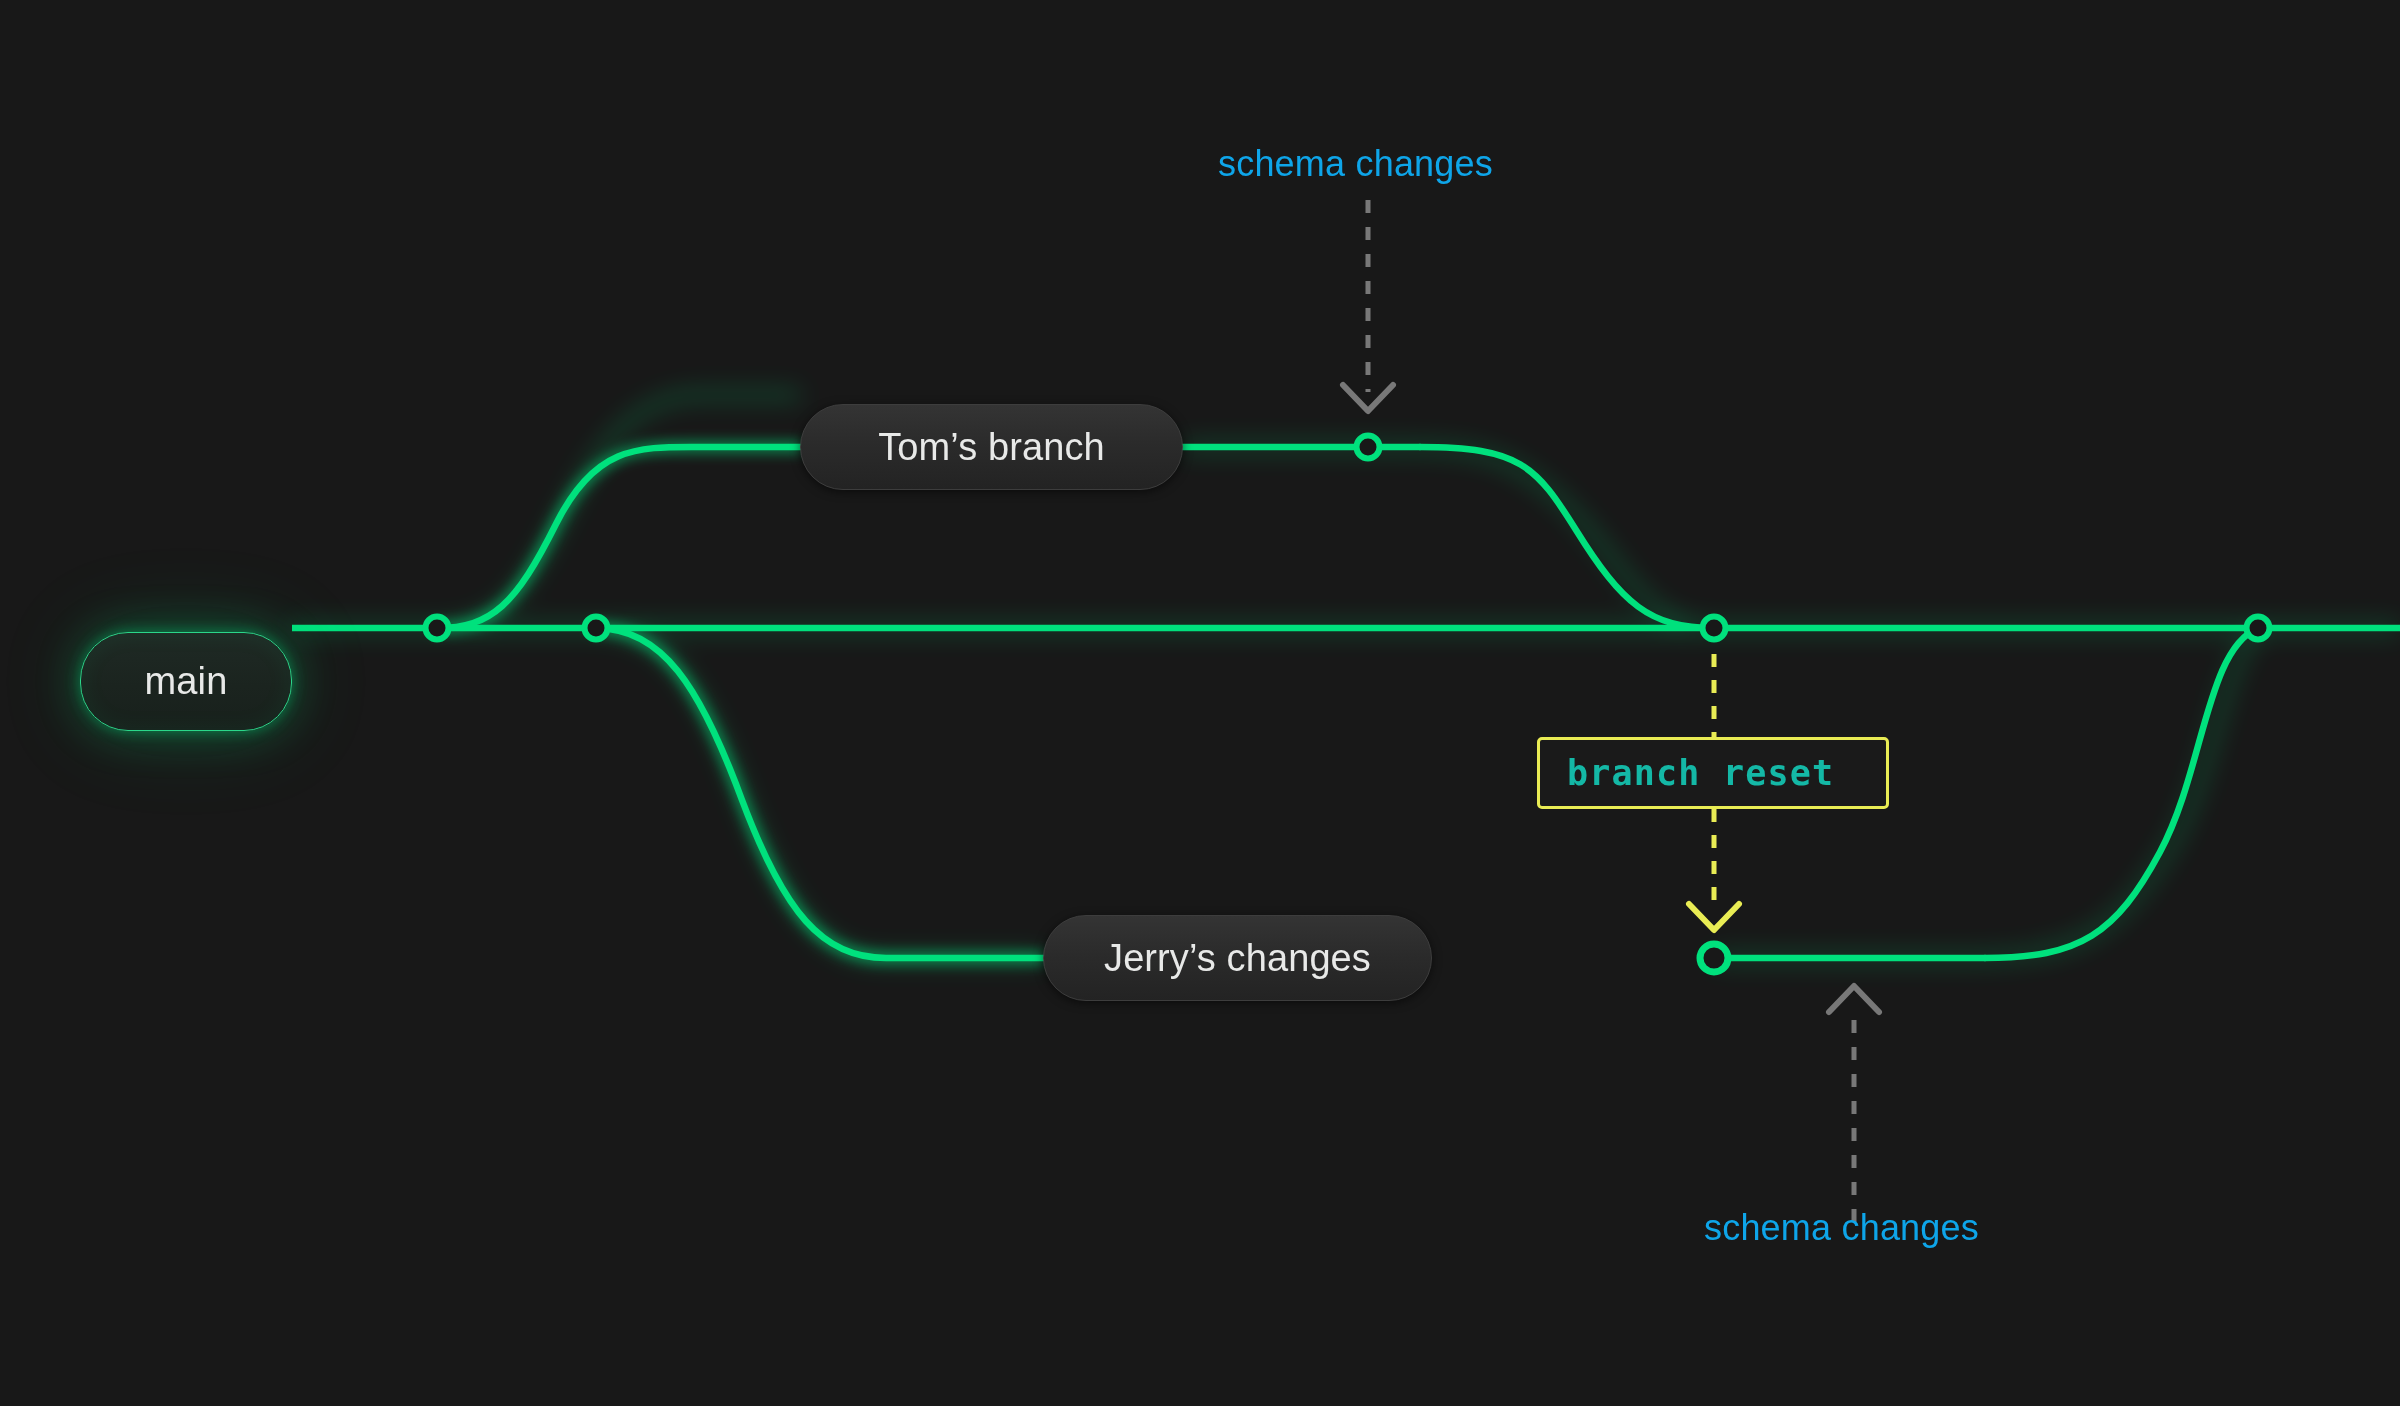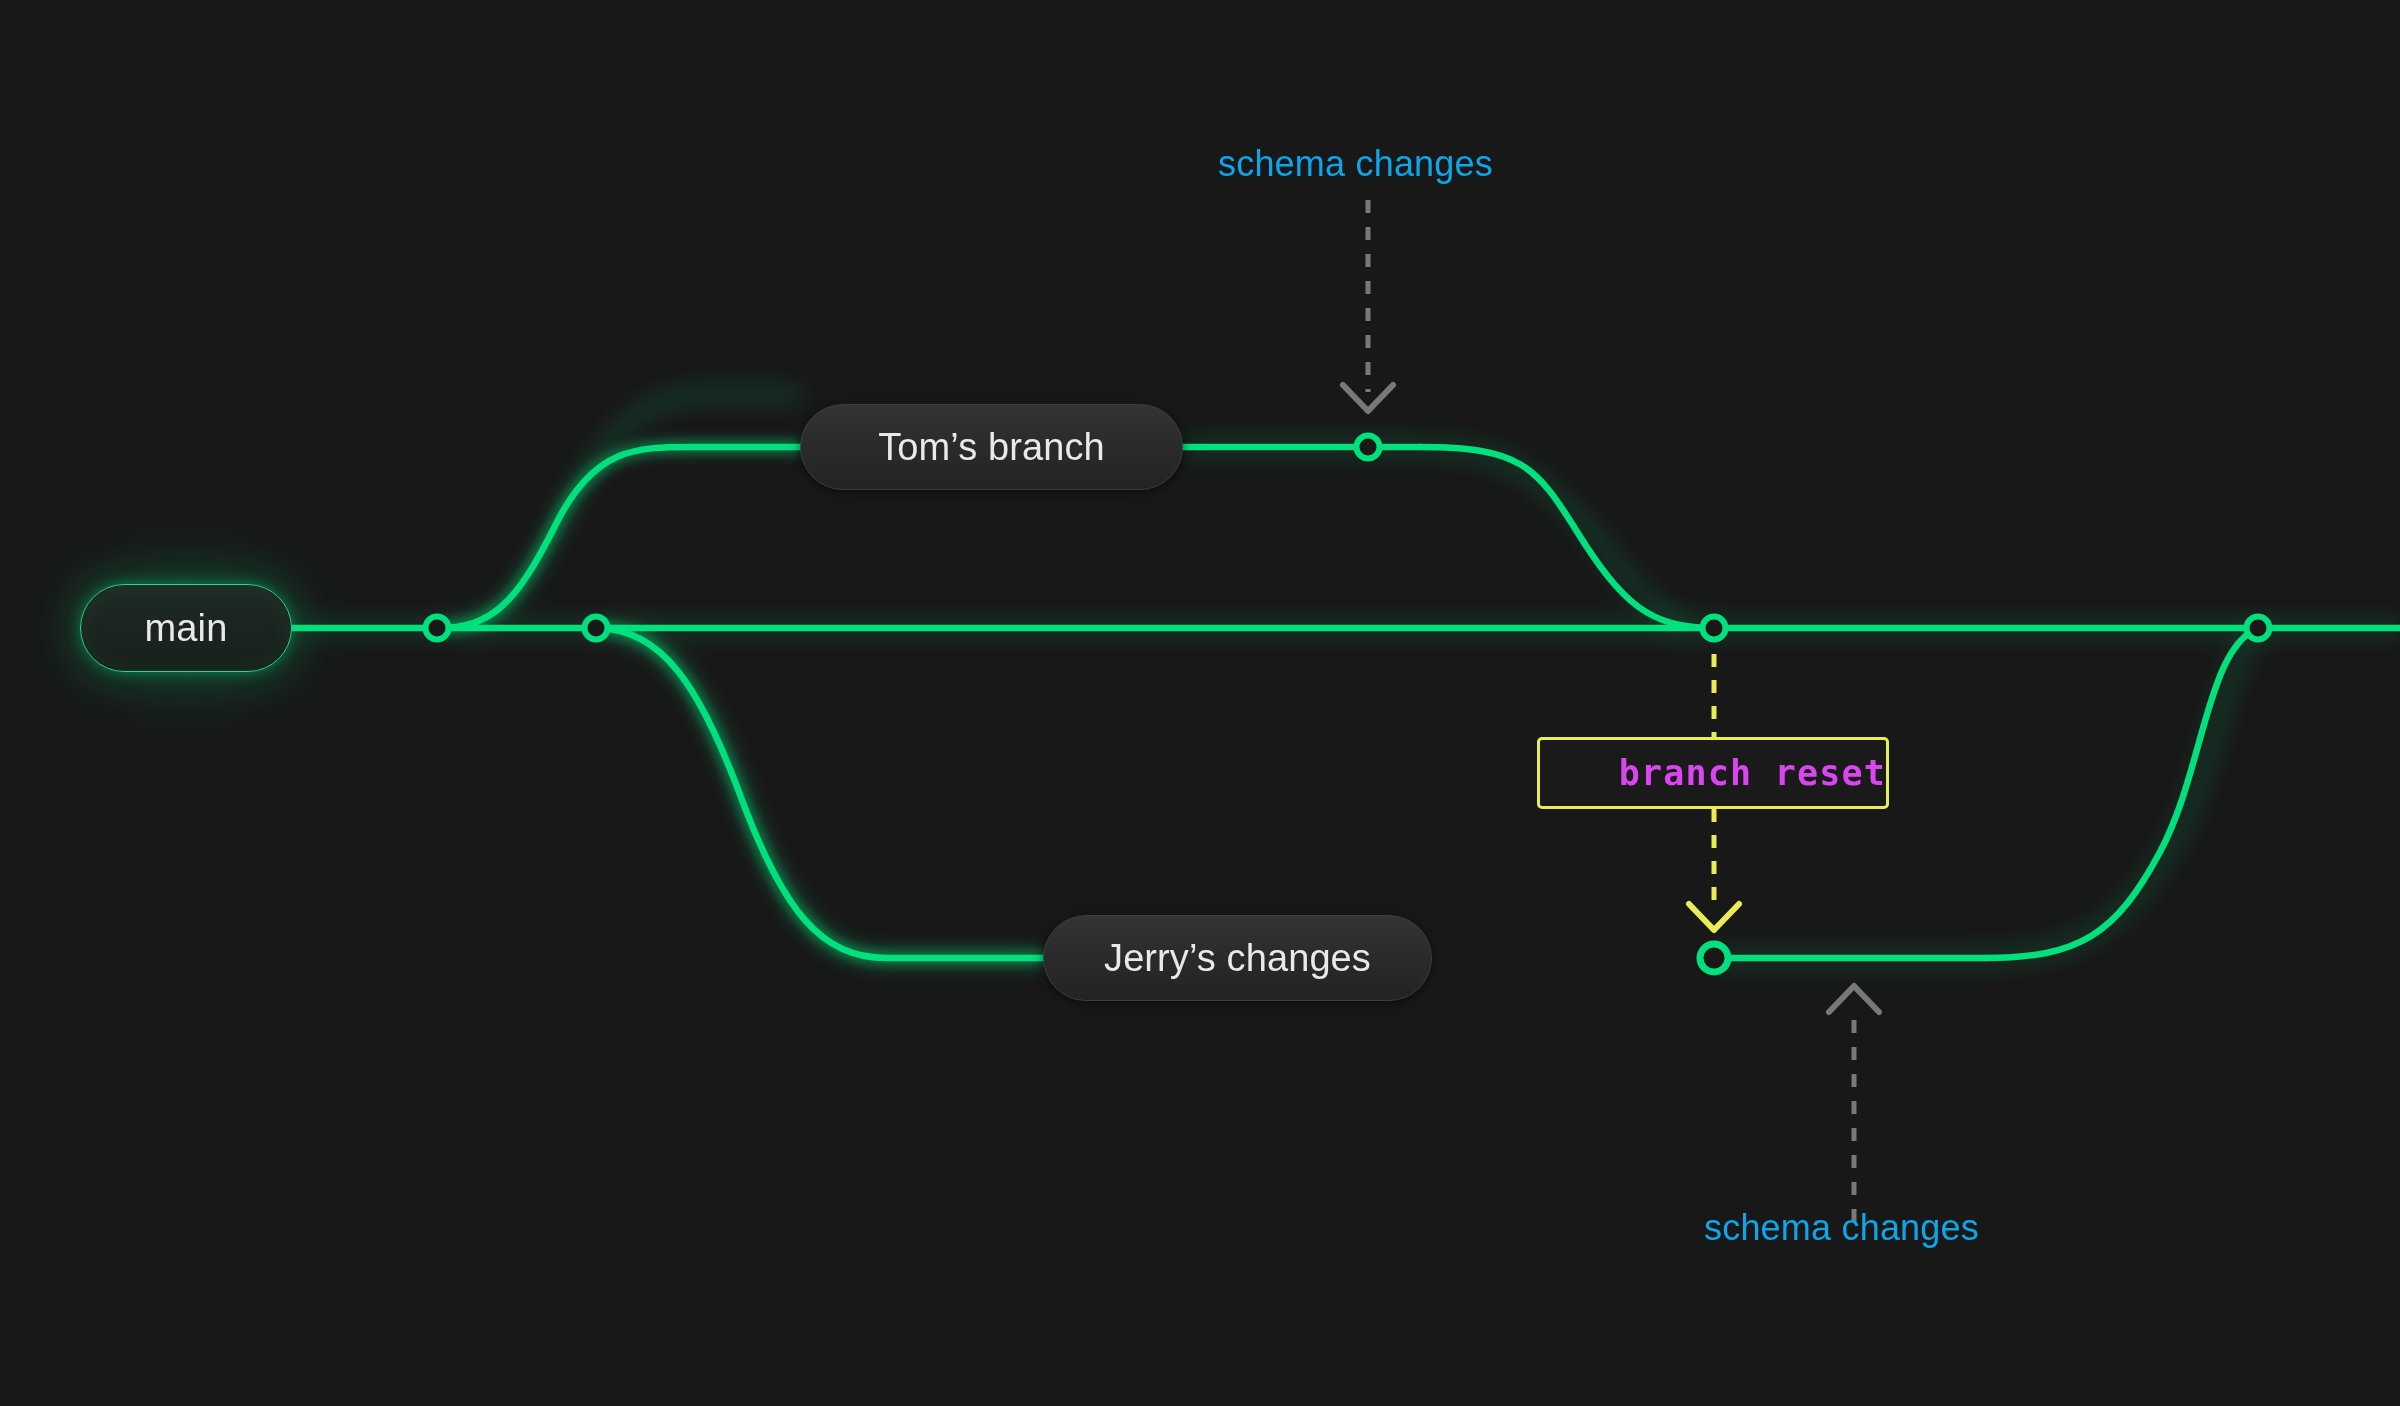--- a/index.html
+++ b/index.html
@@ -41,53 +41,54 @@
   }
   .pill-branch {
     height: 86px;
     border-radius: 48px;
     font-size: 38px;
     background: linear-gradient(180deg, #343434 0%, #2b2b2b 45%, #232323 100%);
     border: 1px solid #3d3d3d;
     box-shadow: 0 2px 10px rgba(0,0,0,.55);
   }
   .pill-main {
-    height: 88px;
+    height: 99px;
     border-radius: 48px;
     font-size: 38px;
     background: linear-gradient(180deg, #1f2a25 0%, #1b241f 55%, #18201c 100%);
     border: 1.5px solid #2bd78a;
     box-shadow:
       0 0 14px rgba(0,225,125,.40),
       0 0 46px rgba(0,225,125,.26),
       0 0 90px rgba(0,225,125,.16),
       inset 0 0 24px rgba(0,225,125,.07);
+    margin-top: 48px;
   }
   .pill-main::after {
     content: "";
     position: absolute;
     left: -46px; right: -46px; top: -46px; bottom: -46px;
     border-radius: 90px;
     background: radial-gradient(ellipse at center, rgba(0,225,125,.20) 0%, rgba(0,225,125,.06) 48%, rgba(0,225,125,0) 72%);
     z-index: -1;
     pointer-events: none;
   }
 
   
   .callout {
     position: absolute;
     display: flex;
     align-items: center;
-    justify-content: flex-end;
+    justify-content: flex-start;
     box-sizing: border-box;
     white-space: nowrap;
     background: #1a1a1a;
     border: 3px solid #e9ec54;
     border-radius: 5px;
-    color: #d946ef;
+    color: #14b8a6;
     font-family: "DejaVu Sans Mono", "Liberation Mono", monospace;
     font-size: 35px;
     font-weight: 700;
     letter-spacing: 1.2px;
     padding-left: 27px;
   }
 
   
   .annotation {
     position: absolute;

